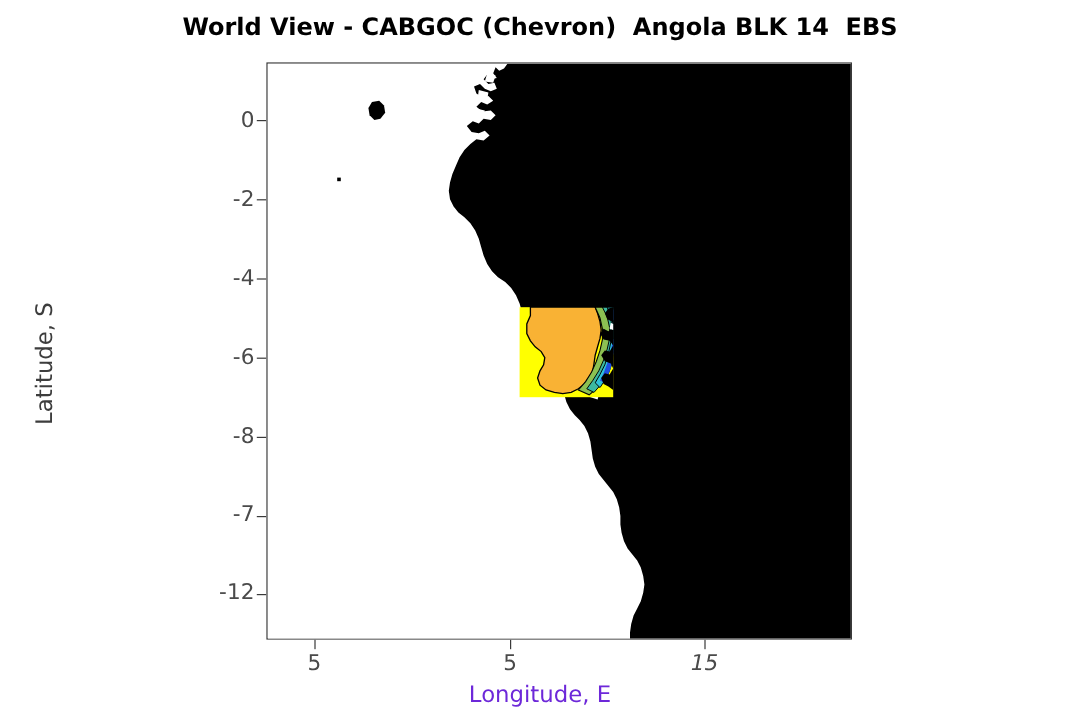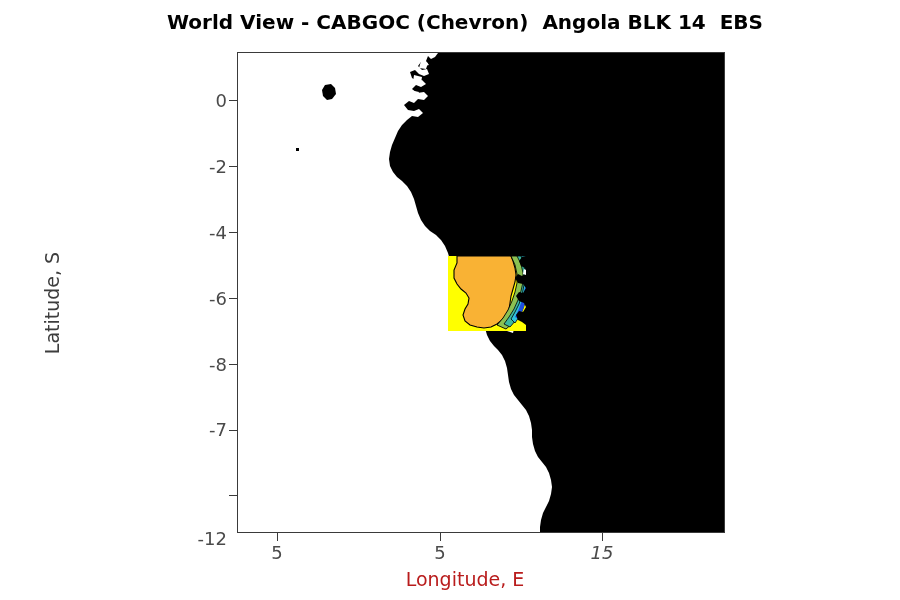--- a/index.html
+++ b/index.html
@@ -4,21 +4,21 @@
 <style>
   html,body{margin:0;padding:0;}
   body{
     width:900px;height:600px;
     background:#ffffff;
     font-family:"DejaVu Sans", sans-serif;
     overflow:hidden;
     position:relative;
   }
   #figure{
-    position:absolute;left:15px;top:0;width:824px;height:600px;
+    position:absolute;left:0;top:0;width:824px;height:600px;
     background:#ffffff;
   }
   #chart-title{
     position:absolute;
     left:0;top:10px;width:900px;
     text-align:center;
     font-size:20px;
     font-weight:bold;
     color:#000000;
     letter-spacing:0px;
@@ -43,21 +43,21 @@
     color:#4a4a4a;
     font-family:"DejaVu Sans", sans-serif;
     white-space:nowrap;
   }
   .ytick{ text-align:right; transform:translateY(-50%); }
   .xtick{ text-align:center; transform:translateX(-50%); }
   #xaxis-label{
     position:absolute;
     left:0;top:568px;width:900px;
     text-align:center;
-    font-size:19px;color:#b91c1c;
+    font-size:19px;color:#6d28d9;
     font-family:"DejaVu Sans", sans-serif;
   }
   #yaxis-label{
     position:absolute;
     left:-93px;top:292px;
     width:260px;
     text-align:center;
     font-size:19px;color:#3d3d3d;
     transform:rotate(-90deg);
     transform-origin:center center;
@@ -71,21 +71,21 @@
 <div id="figure">
 
   <div id="chart-title">World View - CABGOC (Chevron)  Angola BLK 14  EBS</div>
 
   <div class="tick-label ytick" style="left:150px;top:100px;width:62px;">0</div>
   <div class="tick-label ytick" style="left:150px;top:166px;width:62px;">-2</div>
   <div class="tick-label ytick" style="left:150px;top:232px;width:62px;">-4</div>
   <div class="tick-label ytick" style="left:150px;top:298px;width:62px;">-6</div>
   <div class="tick-label ytick" style="left:150px;top:364px;width:62px;">-8</div>
   <div class="tick-label ytick" style="left:150px;top:429px;width:62px;">-7</div>
-  <div class="tick-label ytick" style="left:150px;top:494px;width:62px;margin-top:44px;">-12</div>
+  <div class="tick-label ytick" style="left:150px;top:494px;width:62px;">-12</div>
 
   <div class="tick-label xtick" style="left:262px;top:542px;">5</div>
   <div class="tick-label xtick" style="left:425px;top:542px;">5</div>
   <div class="tick-label xtick" style="left:587px;top:542px;font-style:italic;">15</div>
 
   <div class="tick-mark" style="left:214px;top:100px;width:8px;height:1.3px;"></div>
   <div class="tick-mark" style="left:214px;top:166px;width:8px;height:1.3px;"></div>
   <div class="tick-mark" style="left:214px;top:232px;width:8px;height:1.3px;"></div>
   <div class="tick-mark" style="left:214px;top:298px;width:8px;height:1.3px;"></div>
   <div class="tick-mark" style="left:214px;top:364px;width:8px;height:1.3px;"></div>

